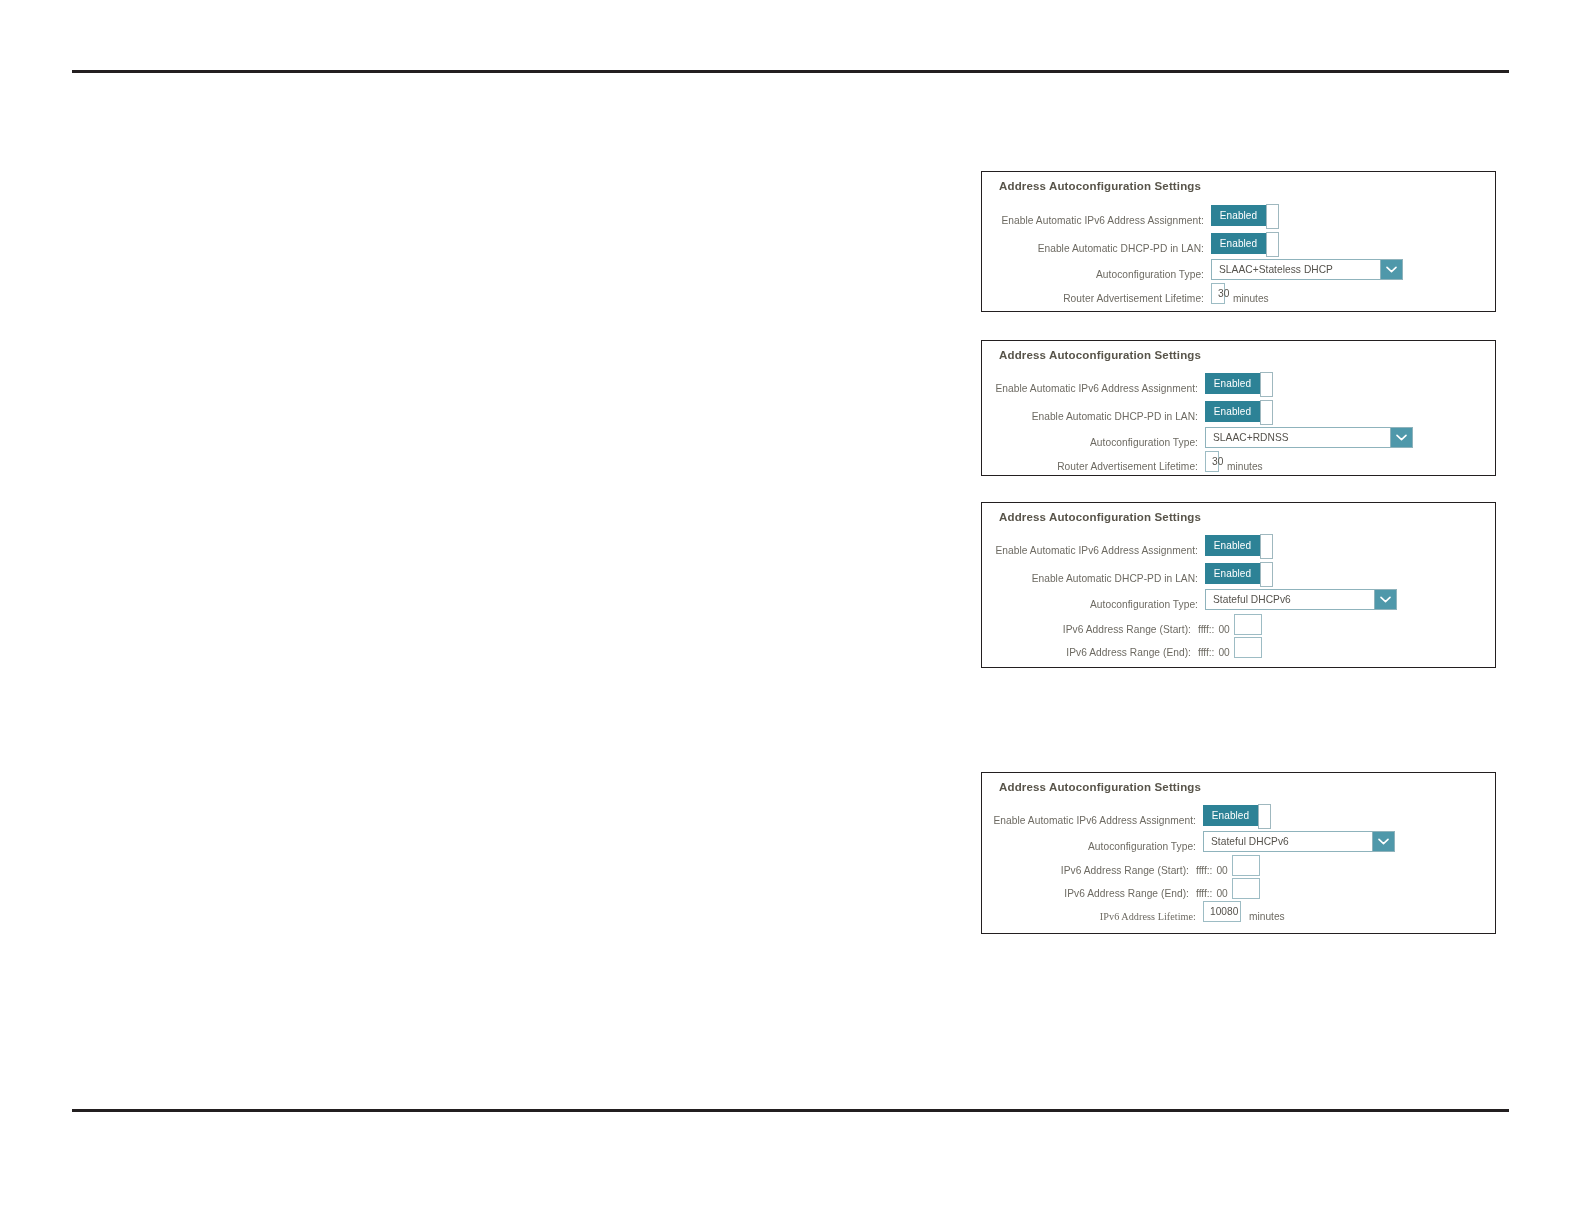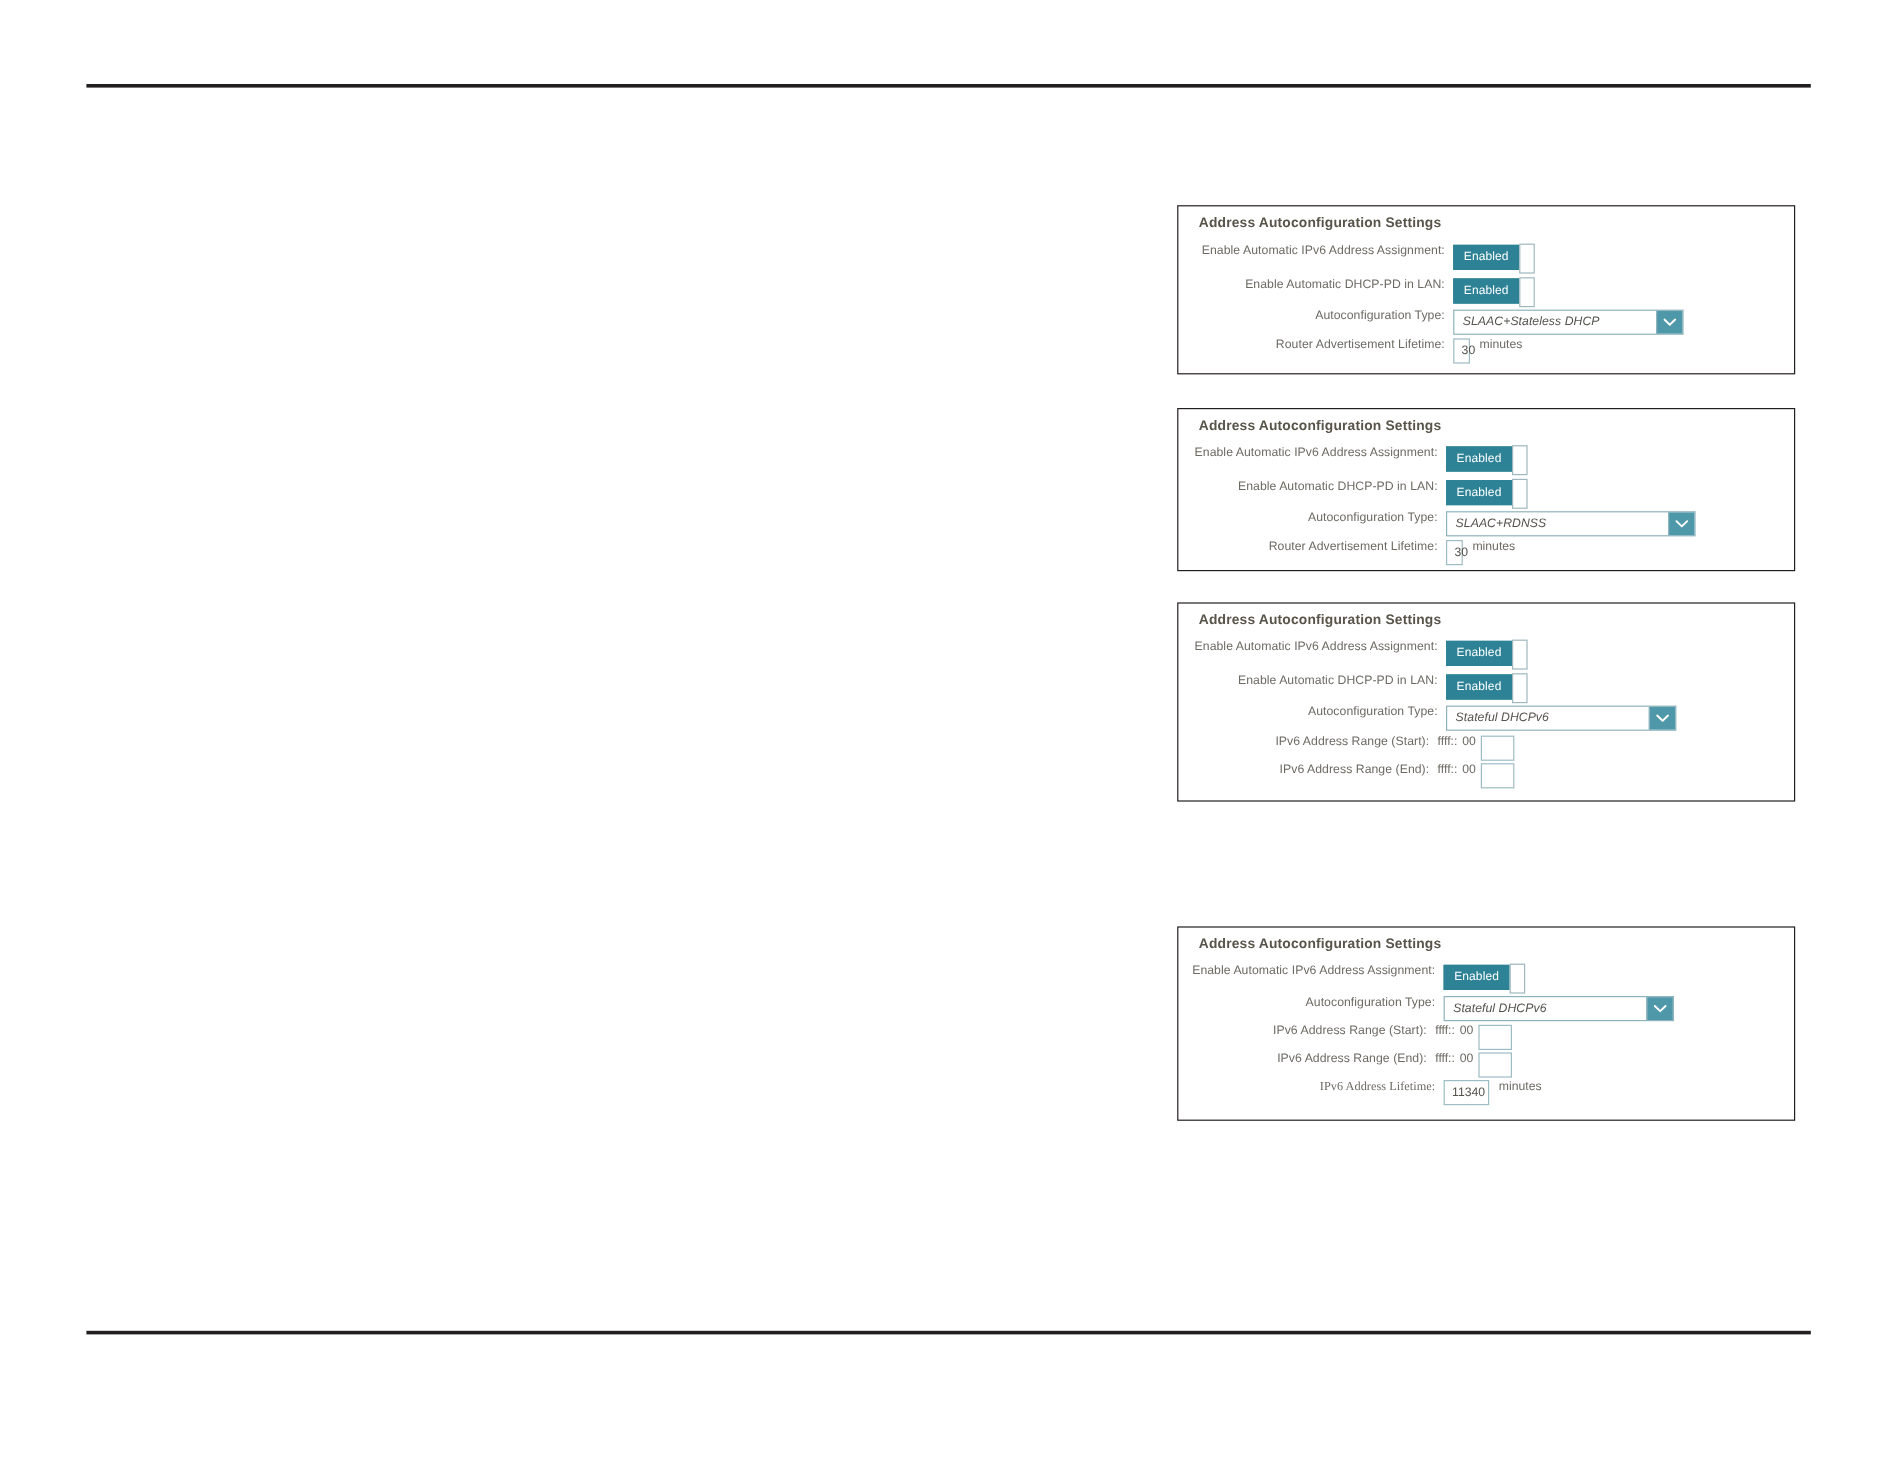--- a/index.html
+++ b/index.html
@@ -52,21 +52,21 @@
     font-weight: bold;
     color: #58544a;
     letter-spacing: 0.15px;
     white-space: nowrap;
   }
 
   
   .row {
     position: absolute;
     display: flex;
-    align-items: flex-start;
+    align-items: flex-end;
     height: 22px;
   }
   .row .label {
     text-align: right;
     font-size: 10.2px;
     color: #6d6a62;
     white-space: nowrap;
     padding-right: 7px;
     letter-spacing: 0.05px;
   }
@@ -112,21 +112,20 @@
     background: #ffffff;
     flex: 0 0 auto;
   }
   .select .select-value {
     font-size: 10.2px;
     color: #55524c;
     padding-left: 7px;
     white-space: nowrap;
     flex: 1 1 auto;
     letter-spacing: 0.05px;
-    font-style: italic;
   }
   .select .select-arrow {
     width: 21px;
     height: 100%;
     background: #4f98aa;
     border-left: 1px solid #8fb3bc;
     display: flex;
     align-items: center;
     justify-content: center;
     flex: 0 0 auto;
@@ -341,17 +340,17 @@
     <span class="prefix">ffff::</span>
     <span class="prefix">00</span>
     <div class="textbox w-narrow">
       <span class="tb-value"></span>
     </div>
   </div>
 
   <div class="row" style="top:127px; left:-8px;">
     <div class="label" style="width:222px;font-family:Liberation Serif, serif;">IPv6 Address Lifetime:</div>
     <div class="textbox w-med">
-      <span class="tb-value">11340</span>
+      <span class="tb-value">10080</span>
     </div>
     <span class="suffix">minutes</span>
   </div>
 </div>
 
 </body></html>

